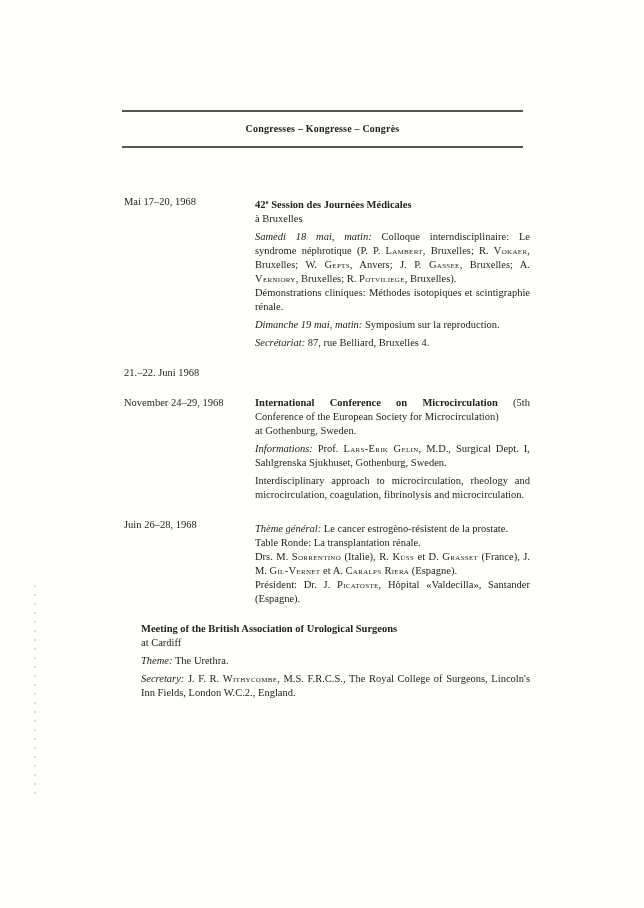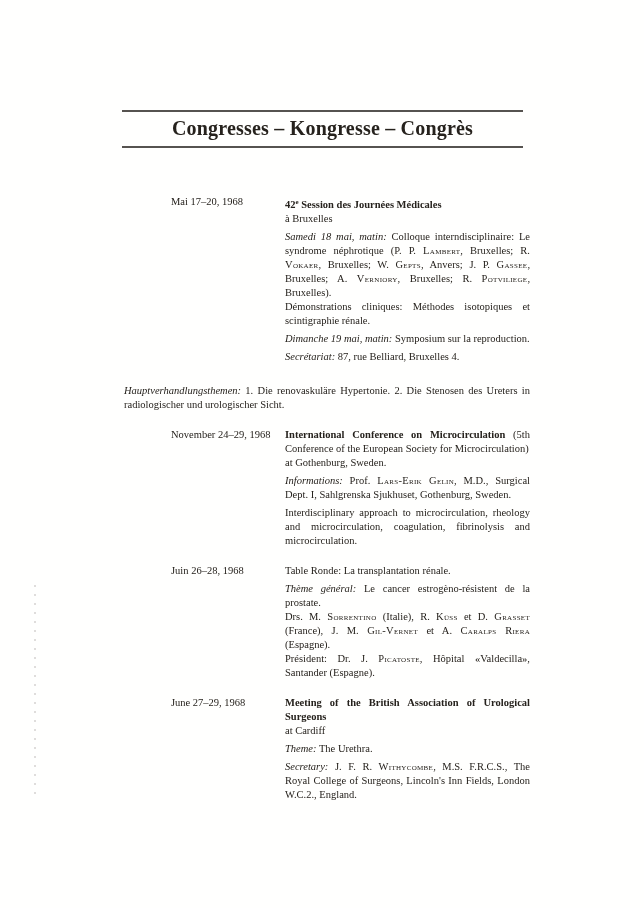--- a/index.html
+++ b/index.html
@@ -22,47 +22,47 @@
     left: 122px;
     top: 110px;
     width: 401px;
     border-top: 2px solid #565350;
     border-bottom: 2px solid #565350;
     padding: 7px 0 8px 0;
     text-align: center;
   }
   .header-title {
     font-weight: bold;
-    font-size: 20px;
+    font-size: 10px;
     line-height: 19px;
     letter-spacing: 0.2px;
   }
   
   .entries {
     position: absolute;
     left: 124px;
     top: 195px;
     width: 406px;
   }
   .entry {
     display: flex;
     margin-bottom: 16px;
   }
   .date {
     flex: 0 0 114px;
     width: 114px;
     font-size: 10.5px;
     line-height: 14px;
-    margin-left: 47px;
   }
   .content {
     flex: 1;
     font-size: 10.5px;
     line-height: 14px;
     text-align: justify;
+    margin-left: 17px;
   }
   .content p { margin: 0; }
   .para.gap, .gap { margin-top: 4px !important; }
   
   .r-n  { }
   .r-i  { font-style: italic; }
   .r-sc { font-variant: small-caps; letter-spacing: 0.3px; }
   .r-b  { font-weight: bold; }
   .r-bsup {
     font-weight: bold;
@@ -99,44 +99,43 @@
         <div class="content">
           <p class="title"><span class="r-b">42</span><span class="r-bsup">e</span><span class="r-b"> Session des Journées Médicales</span></p>
           <p class="loc">à Bruxelles</p>
           <p class="para gap"><span class="r-i">Samedi 18 mai, matin:</span><span class="r-n"> Colloque interndisciplinaire: Le syndrome néphrotique (P. P. </span><span class="r-sc">Lambert</span><span class="r-n">, Bruxelles; R. </span><span class="r-sc">Vokaer</span><span class="r-n">, Bruxelles; W. </span><span class="r-sc">Gepts</span><span class="r-n">, Anvers; J. P. </span><span class="r-sc">Gassee</span><span class="r-n">, Bruxelles; A. </span><span class="r-sc">Verniory</span><span class="r-n">, Bruxelles; R. </span><span class="r-sc">Potviliege</span><span class="r-n">, Bruxelles).</span></p>
           <p class="para"><span class="r-n">Démonstrations cliniques: Méthodes isotopiques et scintigraphie rénale.</span></p>
           <p class="para gap"><span class="r-i">Dimanche 19 mai, matin:</span><span class="r-n"> Symposium sur la reproduction.</span></p>
           <p class="para gap"><span class="r-i">Secrétariat:</span><span class="r-n"> 87, rue Belliard, Bruxelles 4.</span></p>
         </div>
       </div>
       <div class="entry">
+        <div class="date">21.–22. Juni 1968</div>
         <div class="content">
-          <p class="para gap"><span class="r-i">Hauptverhandlungsthemen:</span><span class="r-n"> 1. Die renovaskuläre Hypertonie. 2. Die Stenosen des Ureters in radiologischer und urologischer Sicht.</span></p>
         </div>
       </div>
       <div class="entry">
         <div class="date">November 24–29, 1968</div>
         <div class="content">
           <p class="title"><span class="r-b">International Conference on Microcirculation</span><span class="r-n"> (5th Conference of the European Society for Microcirculation)</span></p>
           <p class="loc">at Gothenburg, Sweden.</p>
           <p class="para gap"><span class="r-i">Informations:</span><span class="r-n"> Prof. </span><span class="r-sc">Lars-Erik Gelin</span><span class="r-n">, M.D., Surgical Dept. I, Sahlgrenska Sjukhuset, Gothenburg, Sweden.</span></p>
           <p class="para gap"><span class="r-n">Interdisciplinary approach to microcirculation, rheology and microcirculation, coagulation, fibrinolysis and microcirculation.</span></p>
         </div>
       </div>
       <div class="entry">
         <div class="date">Juin 26–28, 1968</div>
         <div class="content">
+          <p class="para gap"><span class="r-i">Thème général:</span><span class="r-n"> Le cancer estrogèno-résistent de la prostate.</span></p>
           <p class="para"><span class="r-n">Table Ronde: La transplantation rénale.</span></p>
-          <p class="para gap"><span class="r-i">Thème général:</span><span class="r-n"> Le cancer estrogèno-résistent de la prostate.</span></p>
           <p class="para"><span class="r-n">Drs. M. </span><span class="r-sc">Sorrentino</span><span class="r-n"> (Italie), R. </span><span class="r-sc">Küss</span><span class="r-n"> et D. </span><span class="r-sc">Grasset</span><span class="r-n"> (France), J. M. </span><span class="r-sc">Gil-Vernet</span><span class="r-n"> et A. </span><span class="r-sc">Caralps Riera</span><span class="r-n"> (Espagne).</span></p>
           <p class="para"><span class="r-n">Président: Dr. J. </span><span class="r-sc">Picatoste</span><span class="r-n">, Hôpital «Valdecilla», Santander (Espagne).</span></p>
         </div>
       </div>
       <div class="entry">
-        <div class="date">June 27–29, 1968</div>
         <div class="content">
           <p class="title"><span class="r-b">Meeting of the British Association of Urological Surgeons</span></p>
           <p class="loc">at Cardiff</p>
           <p class="para gap"><span class="r-i">Theme:</span><span class="r-n"> The Urethra.</span></p>
           <p class="para gap"><span class="r-i">Secretary:</span><span class="r-n"> J. F. R. </span><span class="r-sc">Withycombe</span><span class="r-n">, M.S. F.R.C.S., The Royal College of Surgeons, Lincoln's Inn Fields, London W.C.2., England.</span></p>
         </div>
       </div>
     </div>
 
   <div class="artifact"></div>

